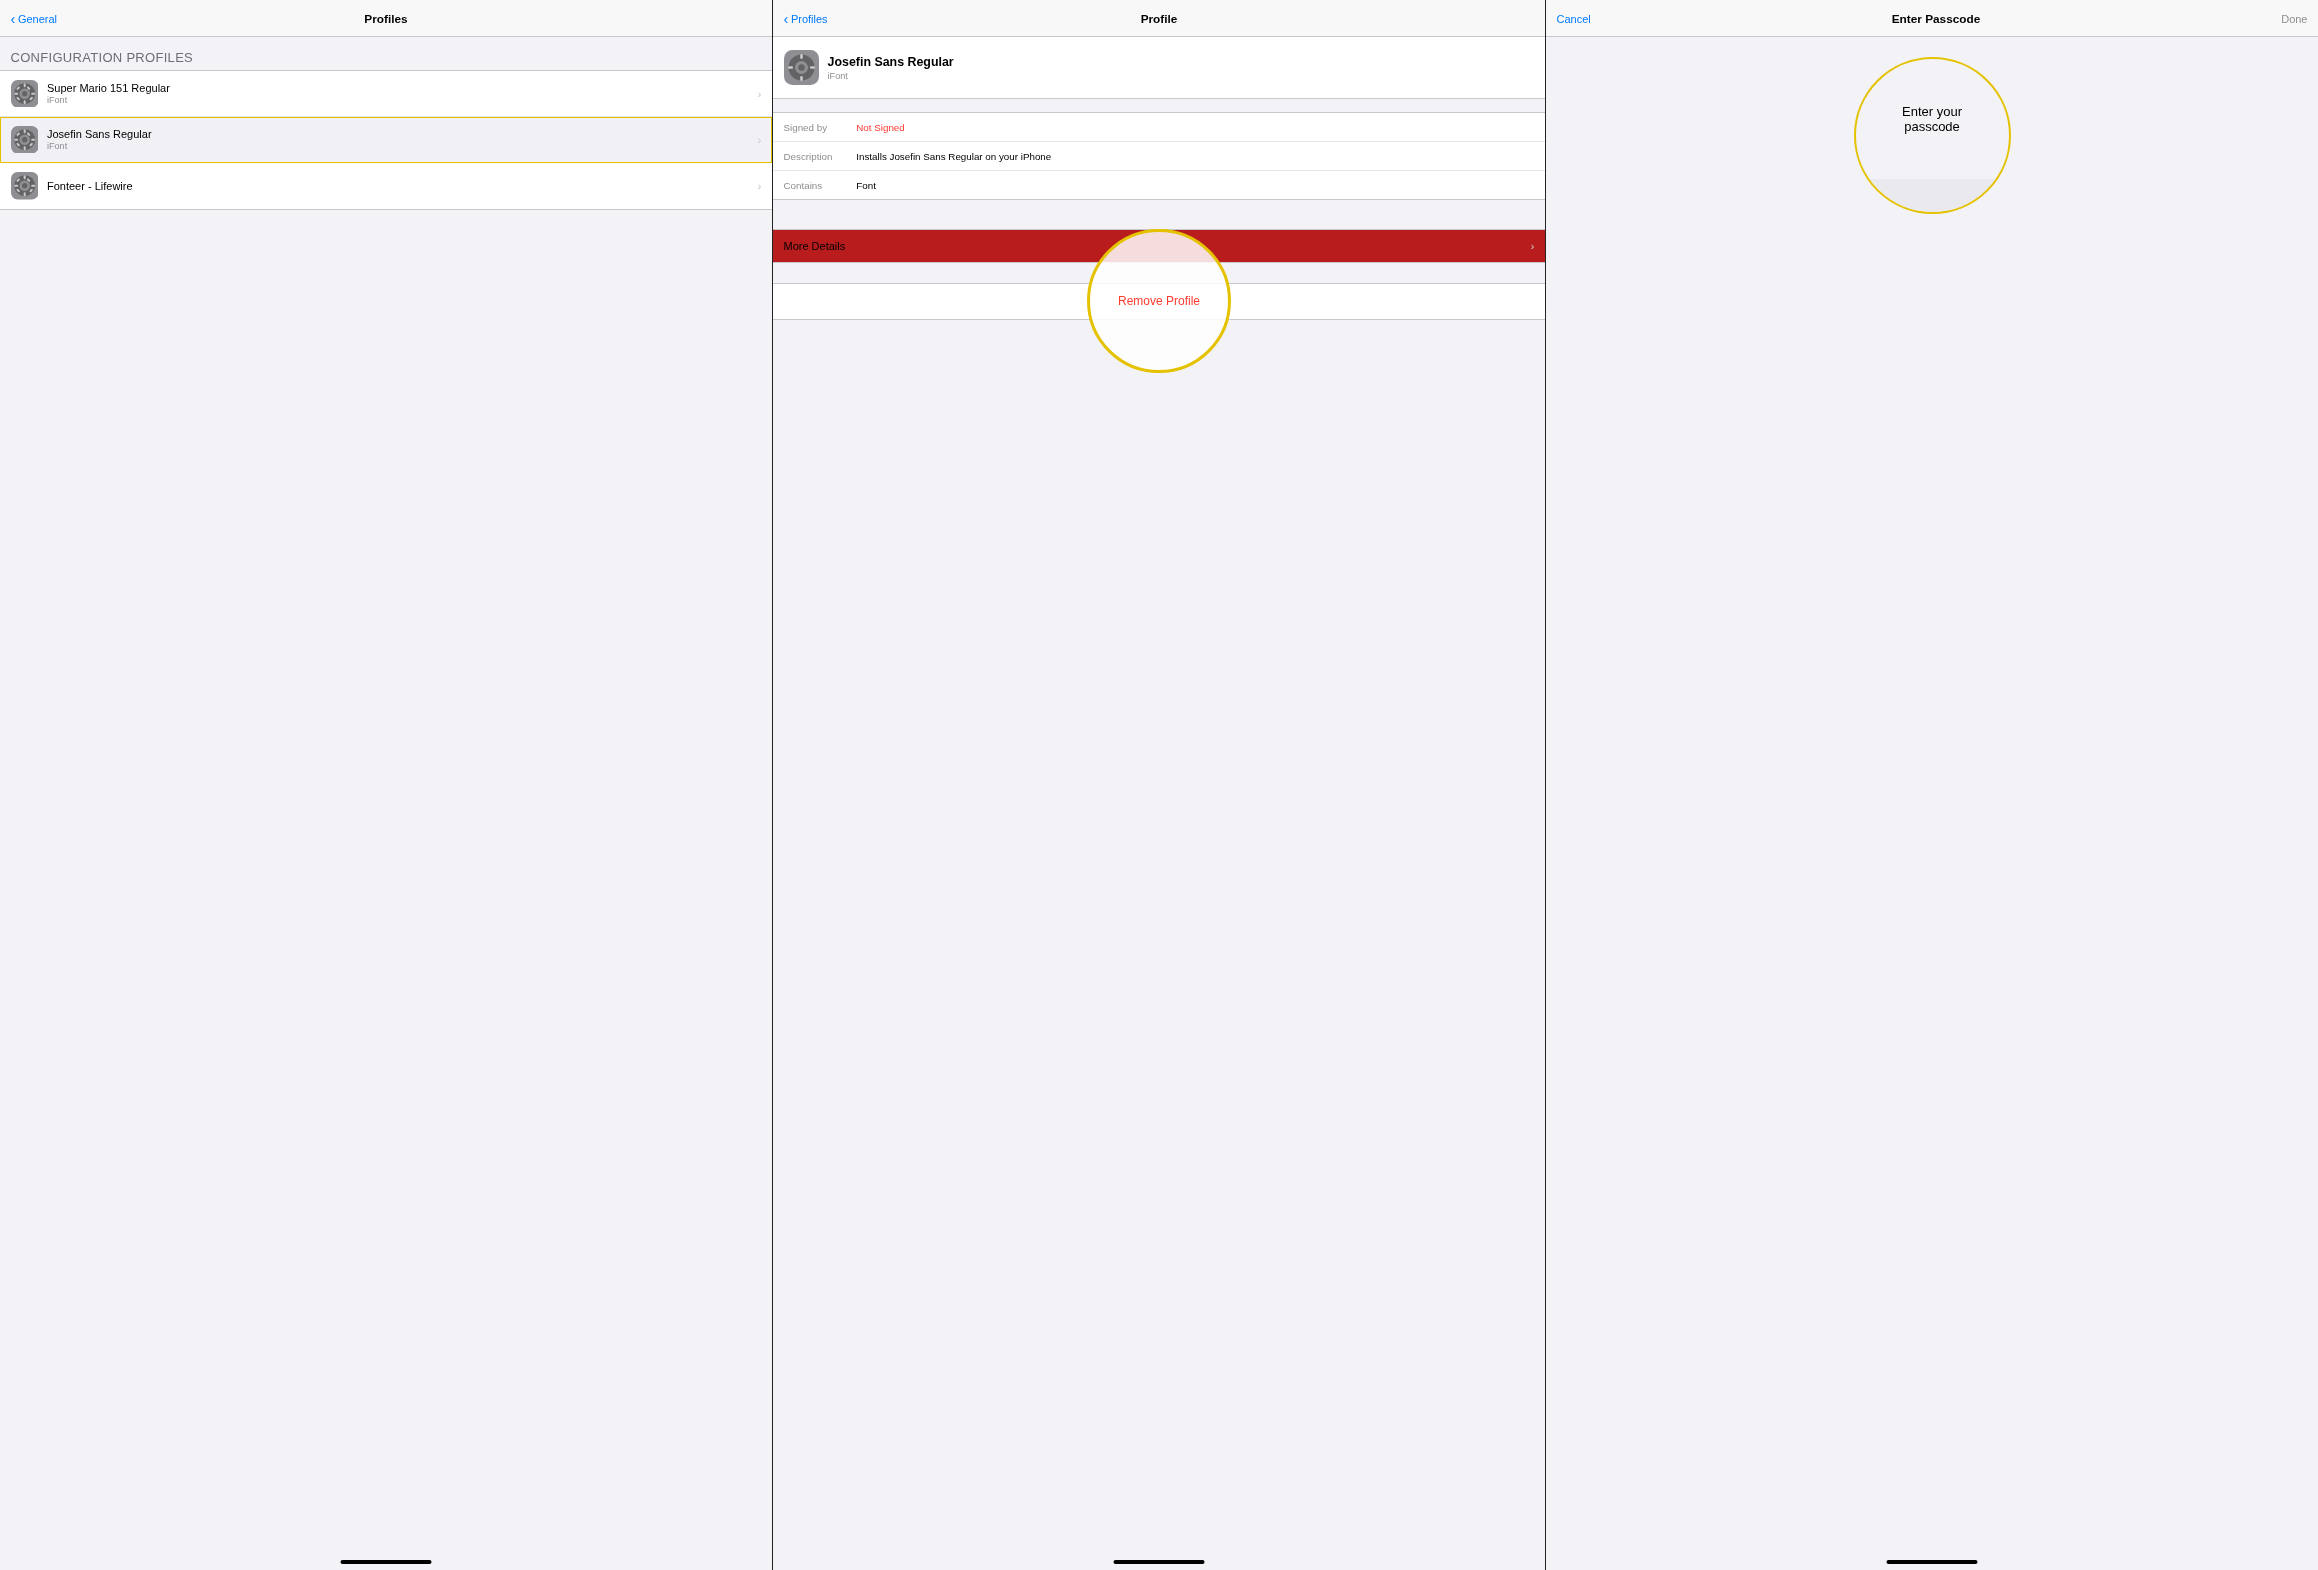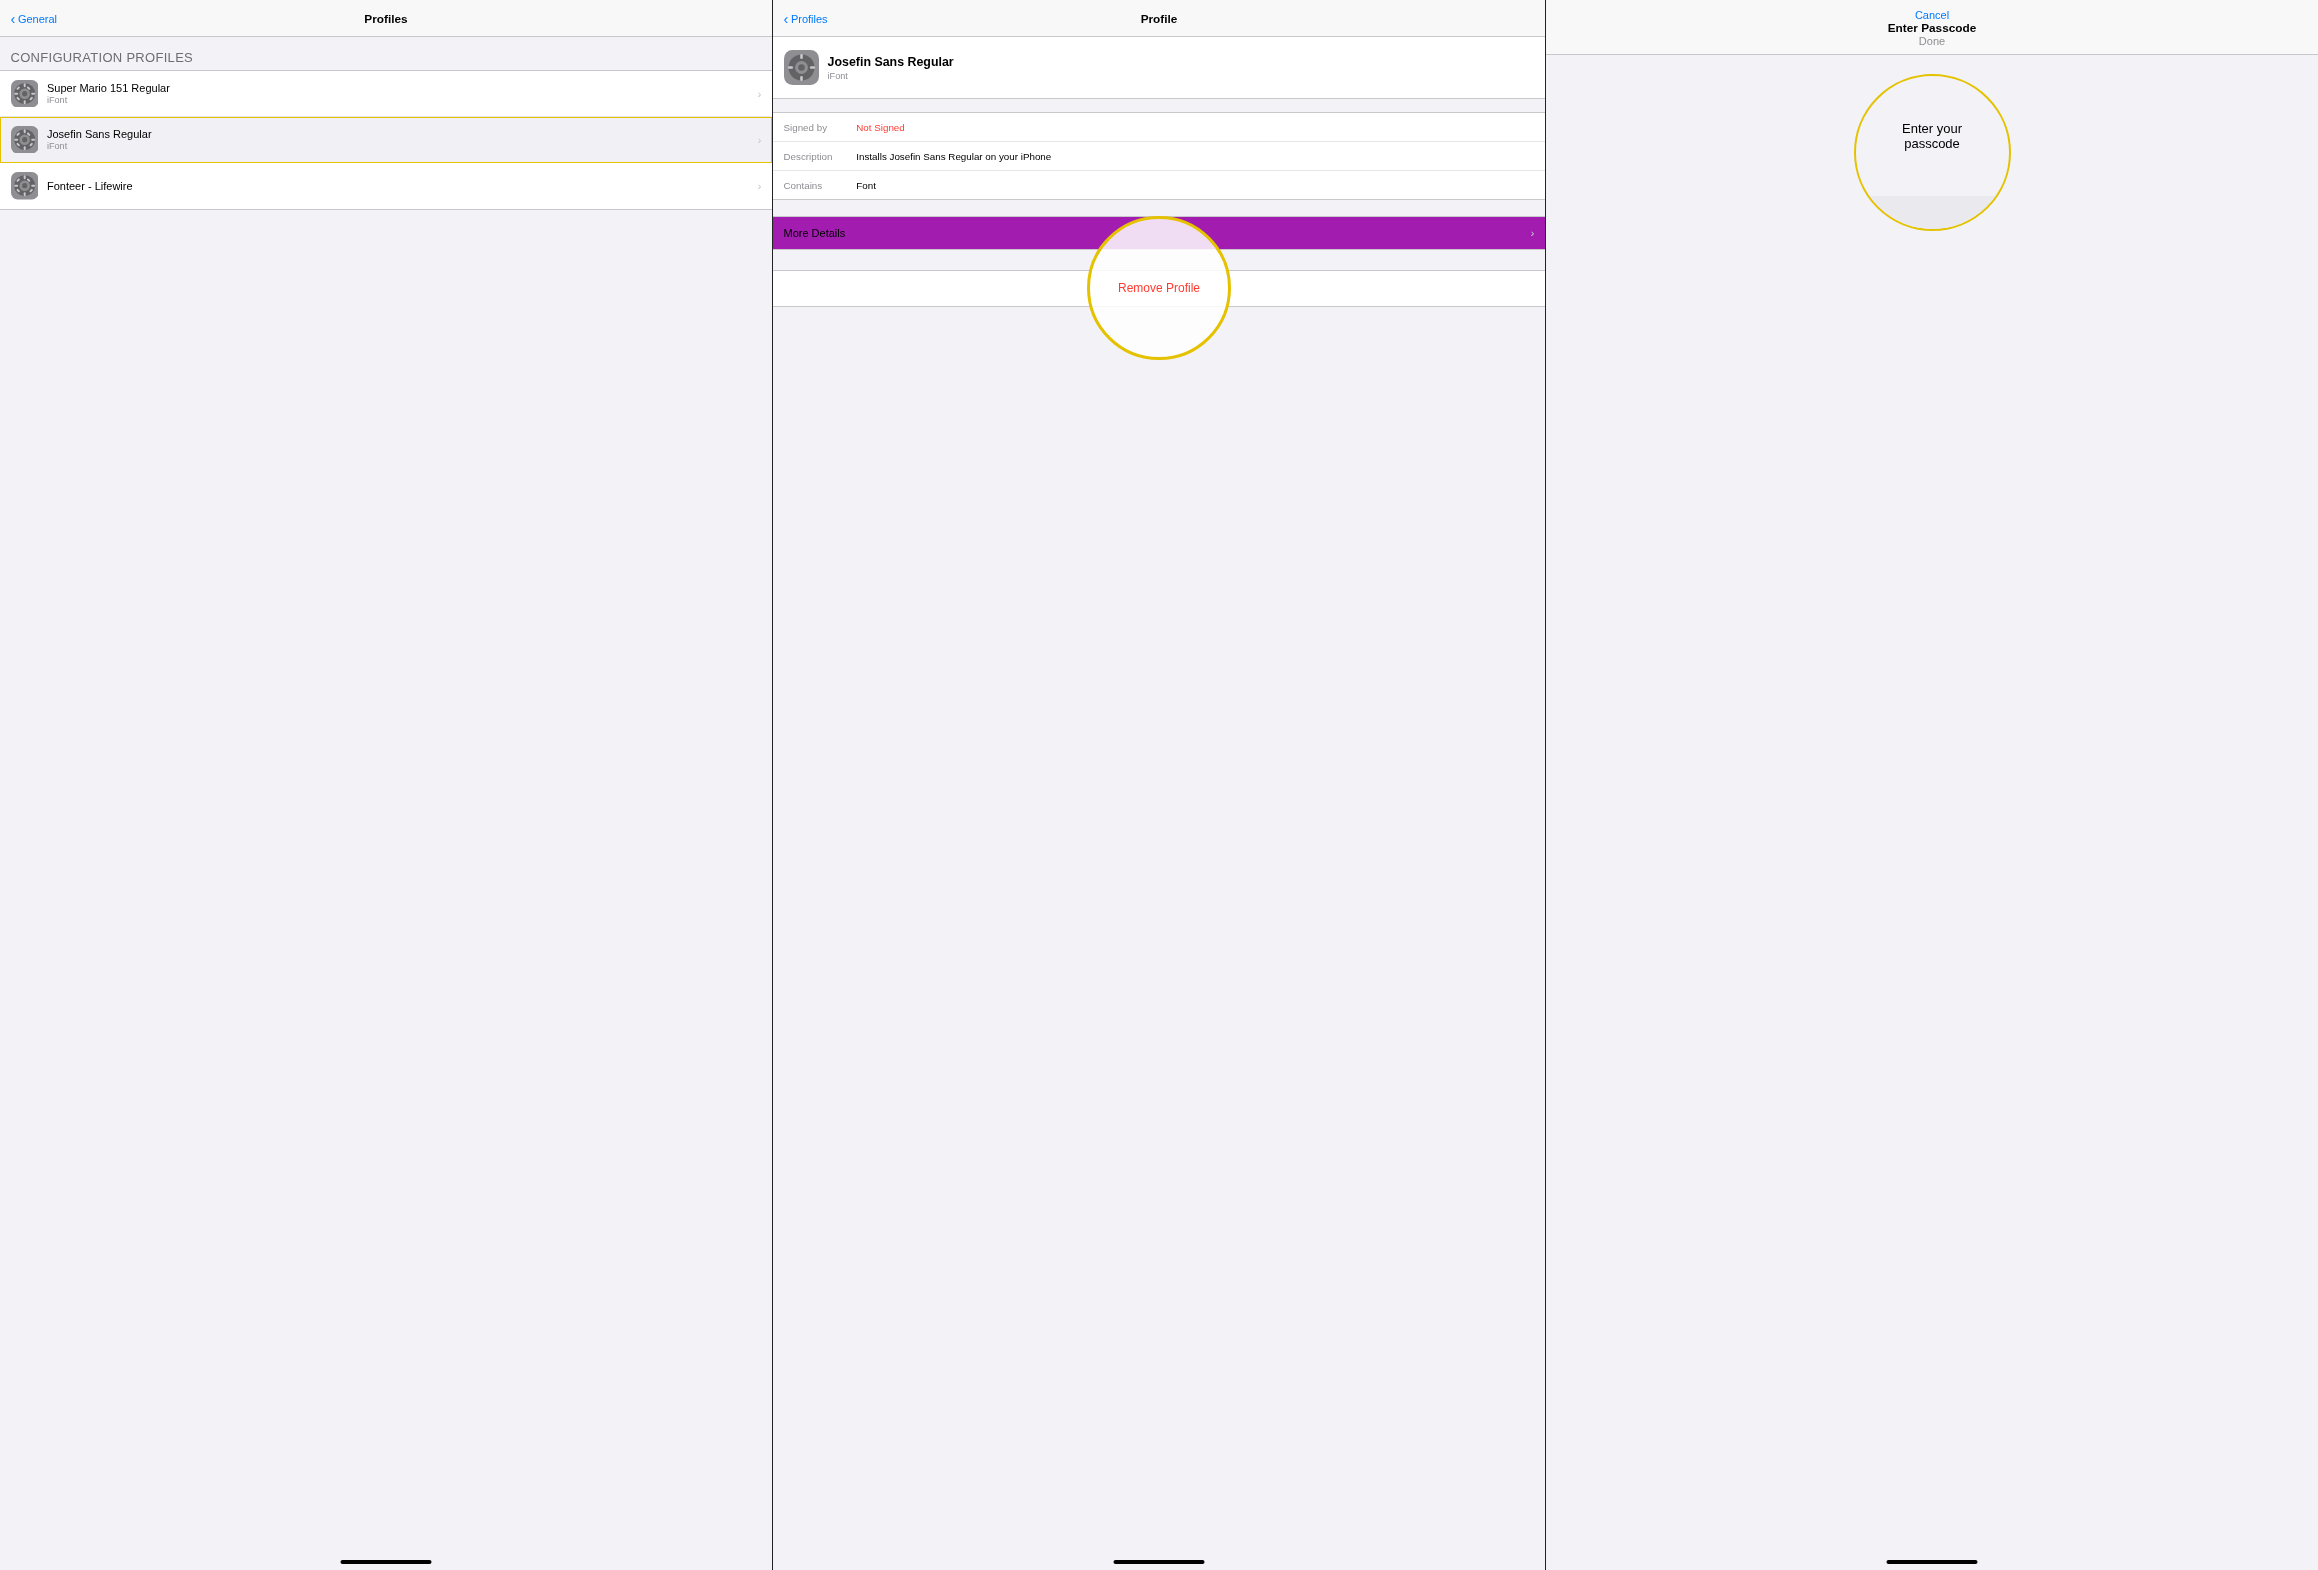--- a/index.html
+++ b/index.html
@@ -196,27 +196,27 @@
       font-size: 9.8px;
       color: #000;
       flex: 1;
     }
 
     .detail-value.red {
       color: #ff3b30;
     }
 
     .more-details-row {
-      background: #a21caf;
+      background: #b91c1c;
       border-top: 0.7px solid #c8c8cc;
       border-bottom: 0.7px solid #c8c8cc;
       display: flex;
       align-items: center;
       padding: 9.1px 10.5px;
-      margin-top: 16px;
+      margin-top: 29px;
       cursor: pointer;
     }
 
     .more-details-label {
       font-size: 11px;
       color: #000;
       flex: 1;
     }
 
     .more-details-chevron {
@@ -247,21 +247,20 @@
 
     
     .passcode-nav {
       background: rgba(248,248,248,0.95);
       border-bottom: 0.7px solid #c8c8cc;
       padding: 9.1px 10.5px 6.5px;
       display: flex;
       align-items: center;
       justify-content: space-between;
       min-height: 37px;
-      flex-direction: column;
     }
 
     .passcode-content {
       display: flex;
       flex-direction: column;
       align-items: center;
       margin-top: 19.6px;
     }
 
     .passcode-circle {

